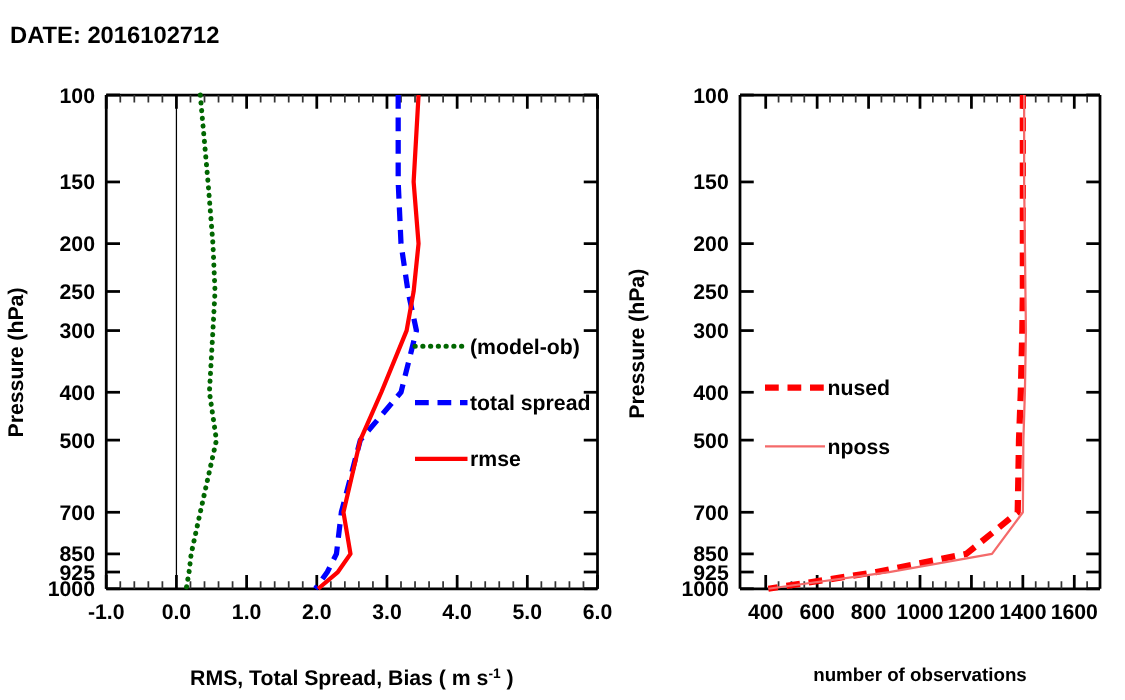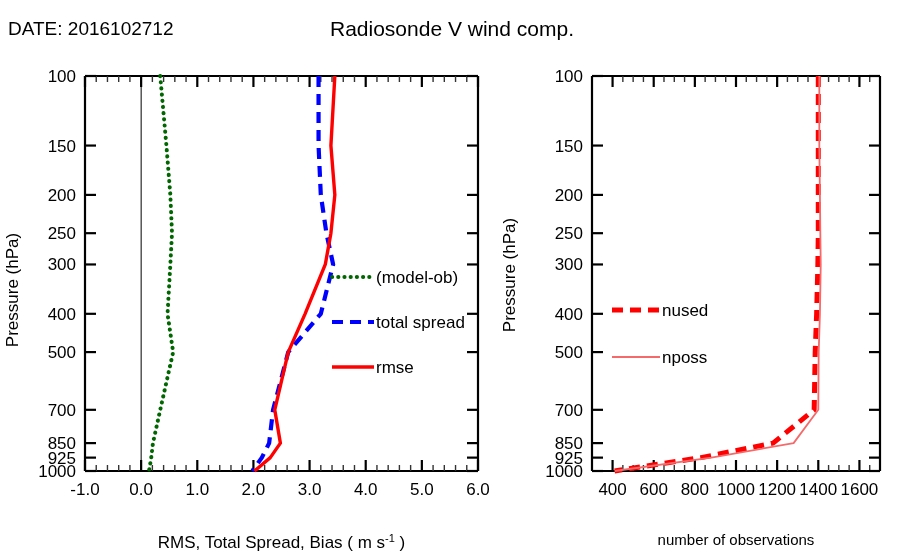--- a/index.html
+++ b/index.html
@@ -13,20 +13,21 @@
     position: relative;
     font-family: "Liberation Sans", sans-serif;
     color: #000000;
     overflow: hidden;
   }
   #root {
     position: absolute;
     left: 0; top: 0;
     width: 747px;
     height: 560px;
+    font-weight: bold;
   }
   .date-label {
     position: absolute;
     left: 8px;
     top: 18px;
     font-size: 19px;
     white-space: nowrap;
   }
   .main-title {
     position: absolute;
@@ -52,21 +53,20 @@
   .xlabel-left { font-size: 17px; }
   .xlabel-right { font-size: 15px; }
   .sup { font-size: 11px; }
 </style>
 </head>
 <body>
 
 <div id="root">
 
   <div class="date-label">DATE: 2016102712</div>
-  <div class="main-title">Radiosonde V wind comp.</div>
 
   <svg class="plot-svg" id="plot-svg" viewBox="0 0 900 560">
 
     <g>
       <g id="left-frame">
           <line x1="85" y1="76" x2="478" y2="76" stroke="#000000" stroke-width="2.2"></line>
           <line x1="85" y1="471" x2="478" y2="471" stroke="#000000" stroke-width="2.2"></line>
           <line x1="85" y1="76" x2="85" y2="471" stroke="#000000" stroke-width="2.2"></line>
           <line x1="478" y1="76" x2="478" y2="471" stroke="#000000" stroke-width="2.2"></line>
         </g>

